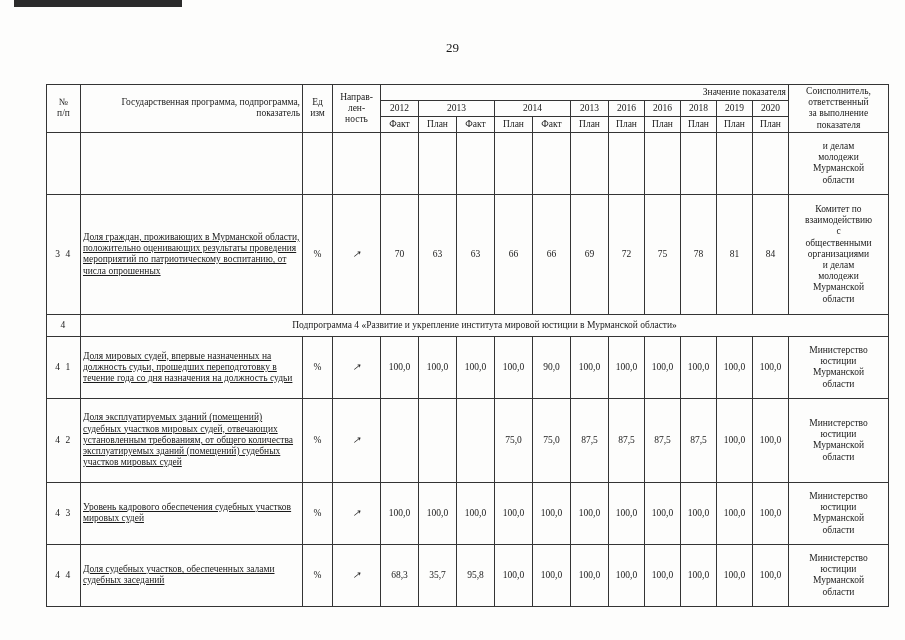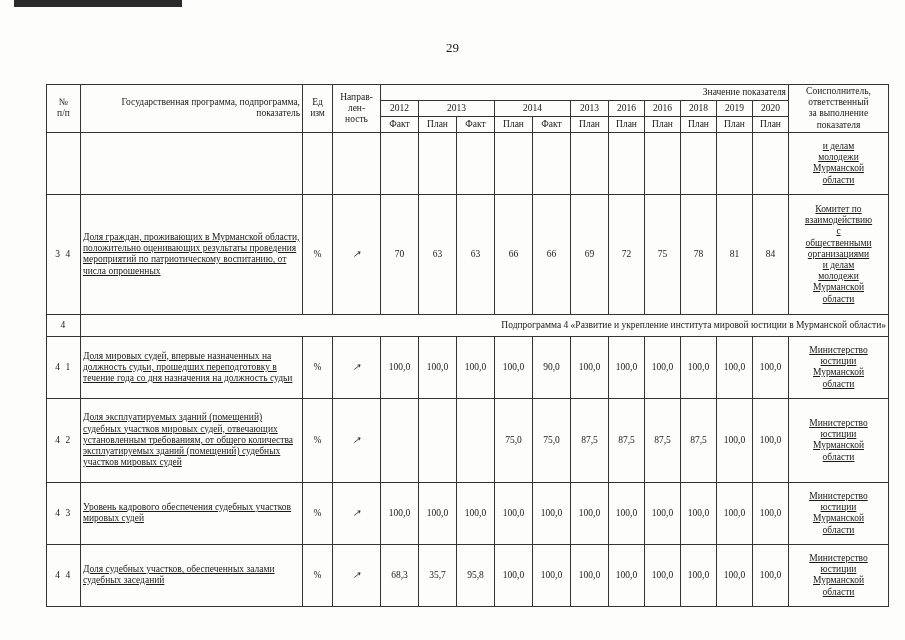--- a/index.html
+++ b/index.html
@@ -61,29 +61,28 @@
   .hdr {
     text-align: center;
     font-size: 9.5px;
   }
   .hdr-big {
     text-align: right;
     font-size: 10px;
   }
   .val { text-align: center; font-size: 10px; }
   .subprog {
-    text-align: right;
+    text-align: center;
     padding-left: 10px;
     font-size: 9.5px;
   }
   .resp {
     text-align: center;
     font-size: 9px;
     line-height: 1.25;
-    text-decoration: underline;
   }
   .idx { text-align: center; font-size: 10px; letter-spacing: 1.5px; }
   .unit { text-align: center; font-size: 10px; }
   .dir { text-align: center; font-size: 10px; font-style: italic; }
   .row-desc { font-size: 9.5px; line-height: 1.3; text-decoration: underline; }
 </style>
 </head>
 <body>
 
 <div class="page">

